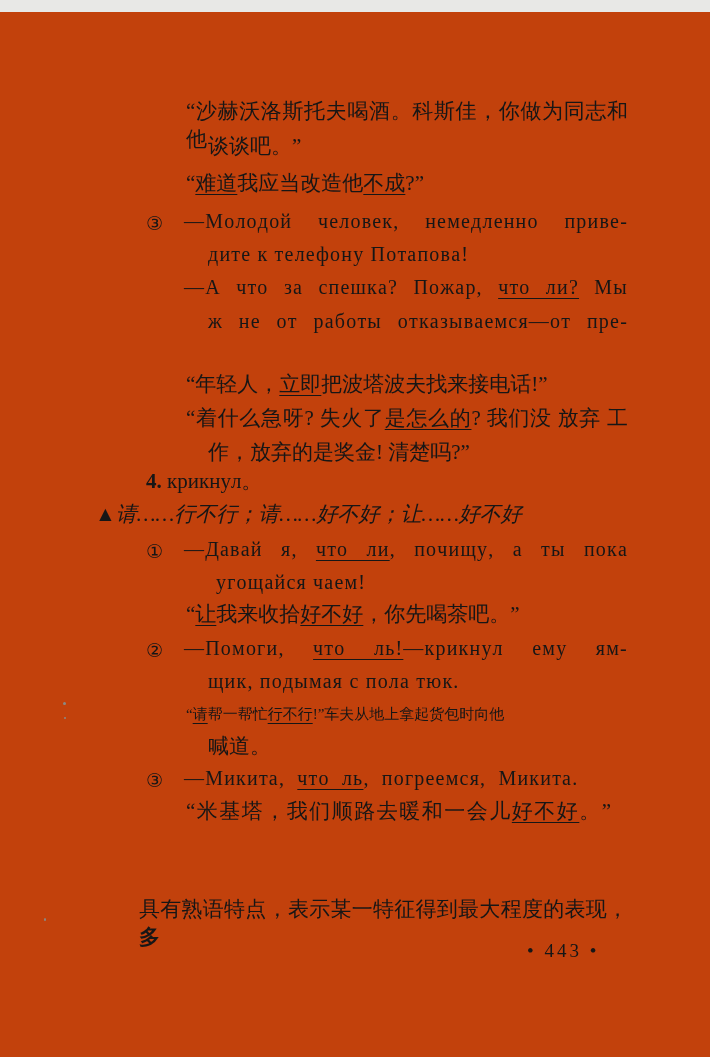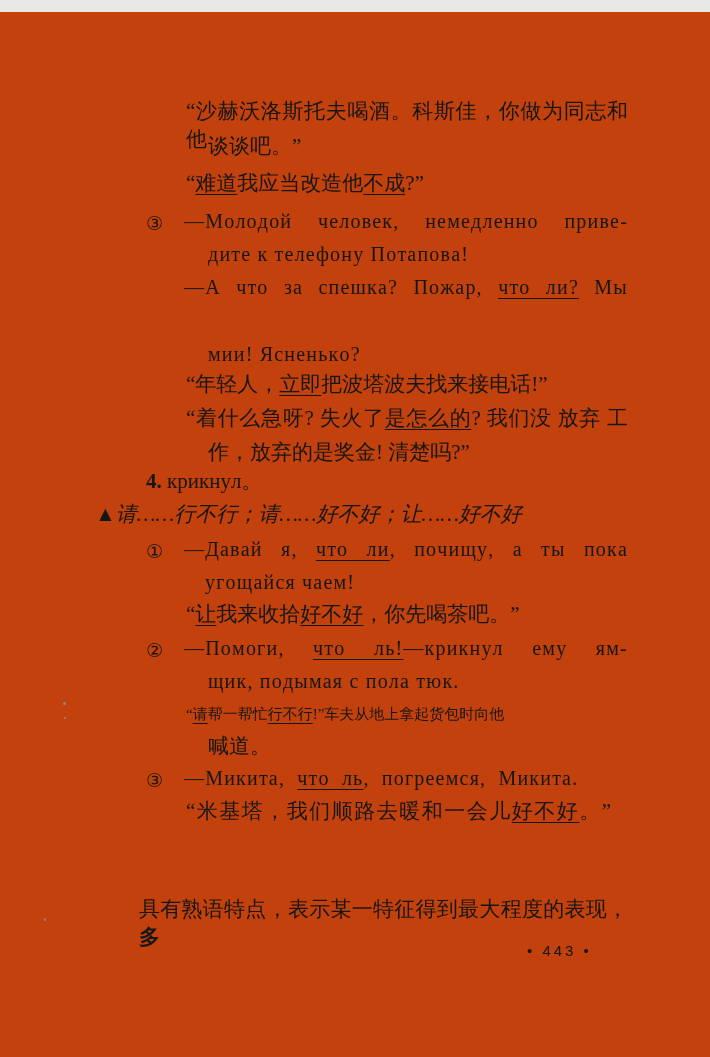--- a/index.html
+++ b/index.html
@@ -23,22 +23,22 @@
   .headword{
     position:absolute;line-height:30px;
     font-family:"Liberation Sans","DejaVu Sans",sans-serif;
     font-weight:bold;font-size:22px;letter-spacing:1.5px;
   }
   .headword .reg{
     font-family:"Liberation Serif","DejaVu Serif",serif;
     font-size:19px;letter-spacing:0;vertical-align:1px;
   }
   .pagenum{
-    position:absolute;font-family:Liberation Sans, sans-serif;
-    font-size:15px;letter-spacing:3px;line-height:24px;
+    position:absolute;font-family:Liberation Serif, serif;
+    font-size:19px;letter-spacing:3px;line-height:24px;
   }
   .speck{position:absolute;background:#8a8a86;border-radius:50%;}
 </style>
 </head>
 <body>
 
 <div class="page">
 
   <div class="line zh just" style="left:186px;top:85px;width:442px">
     <span>“沙赫沃洛斯托夫喝酒。科斯佳，你做为同志和他</span>
@@ -53,22 +53,22 @@
   <div class="marker" style="left:146px;top:197px">③</div>
   <div class="line ru just" style="left:184px;top:195px;width:444px">
     <span>—Молодой человек, немедленно приве-</span>
   </div>
   <div class="line ru" style="left:208px;top:228px">
     <span>дите к телефону Потапова!</span>
   </div>
   <div class="line ru just" style="left:184px;top:261px;width:444px">
     <span>—А что за спешка? Пожар, </span><span class="u">что ли?</span><span> Мы</span>
   </div>
-  <div class="line ru" style="left:208px;top:328px">
-    <span>мии! Ясненько?</span>
+  <div class="line ru just" style="left:208px;top:295px;width:420px">
+    <span>ж не от работы отказываемся—от пре-</span>
   </div>
   <div class="line zh just" style="left:186px;top:392px;width:442px">
     <span>“着什么急呀? 失火了</span><span class="u">是怎么的</span><span>? 我们没 放弃 工</span>
   </div>
   <div class="line zh" style="left:186px;top:358px">
     <span>“年轻人，</span><span class="u">立即</span><span>把波塔波夫找来接电话!”</span>
   </div>
   <div class="line zh" style="left:208px;top:426px">
     <span>作，放弃的是奖金! 清楚吗?”</span>
   </div>
@@ -78,21 +78,21 @@
   </div>
 
   <div class="line zh kai" style="left:95px;top:488px">
     <span>▲请……行不行；请……好不好；让……好不好</span>
   </div>
 
   <div class="marker" style="left:146px;top:525px">①</div>
   <div class="line ru just" style="left:184px;top:523px;width:444px">
     <span>—Давай я, </span><span class="u">что ли</span><span>, почищу, а ты пока</span>
   </div>
-  <div class="line ru" style="left:205px;top:556px">
+  <div class="line ru" style="left:216px;top:556px">
     <span>угощайся чаем!</span>
   </div>
   <div class="line zh" style="left:186px;top:588px">
     <span>“</span><span class="u">让</span><span>我来收拾</span><span class="u">好不好</span><span>，你先喝茶吧。”</span>
   </div>
 
   <div class="marker" style="left:146px;top:624px">②</div>
   <div class="line ru just" style="left:184px;top:622px;width:444px">
     <span>—Помоги, </span><span class="u">что ль!</span><span>—крикнул ему ям-</span>
   </div>

